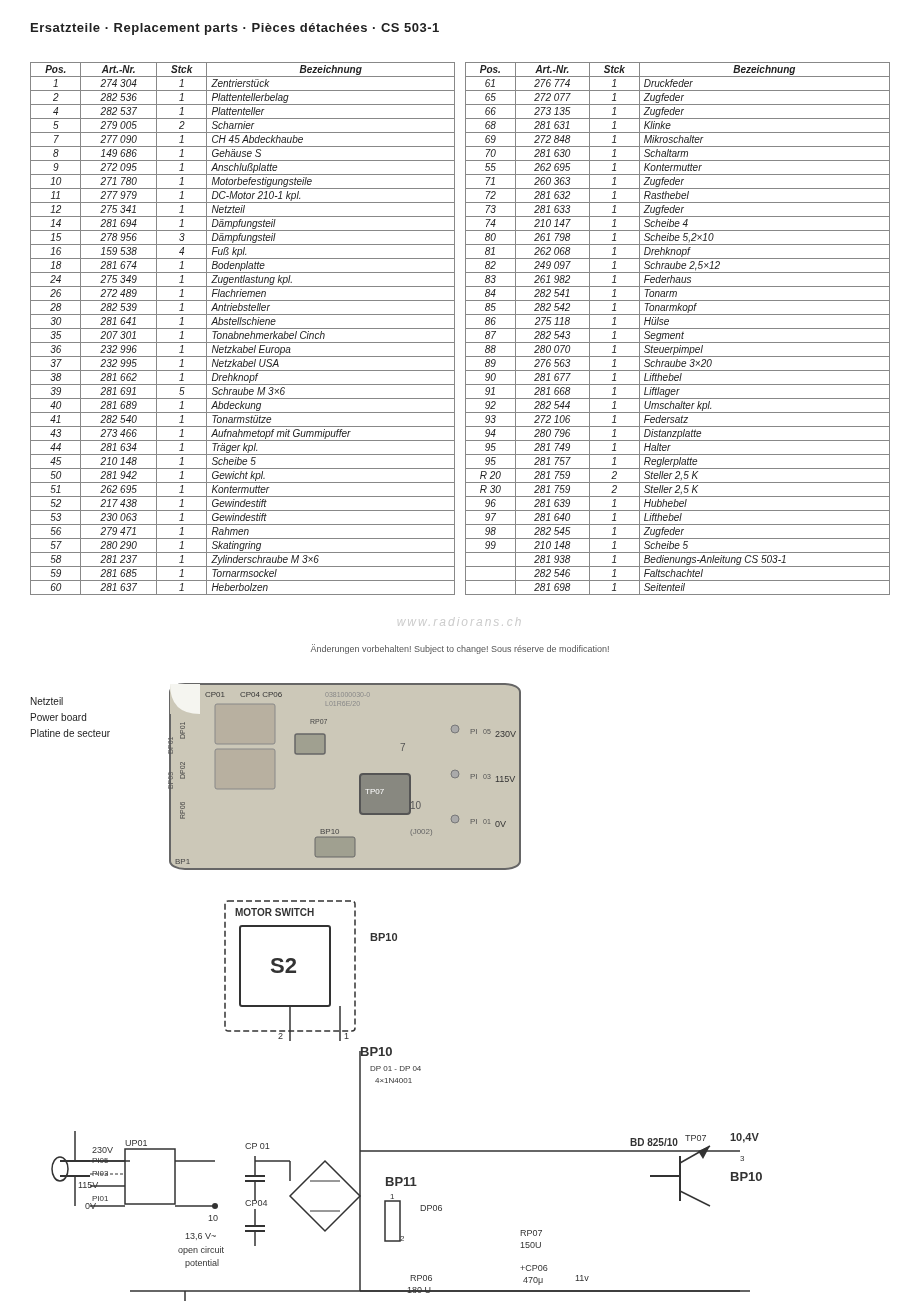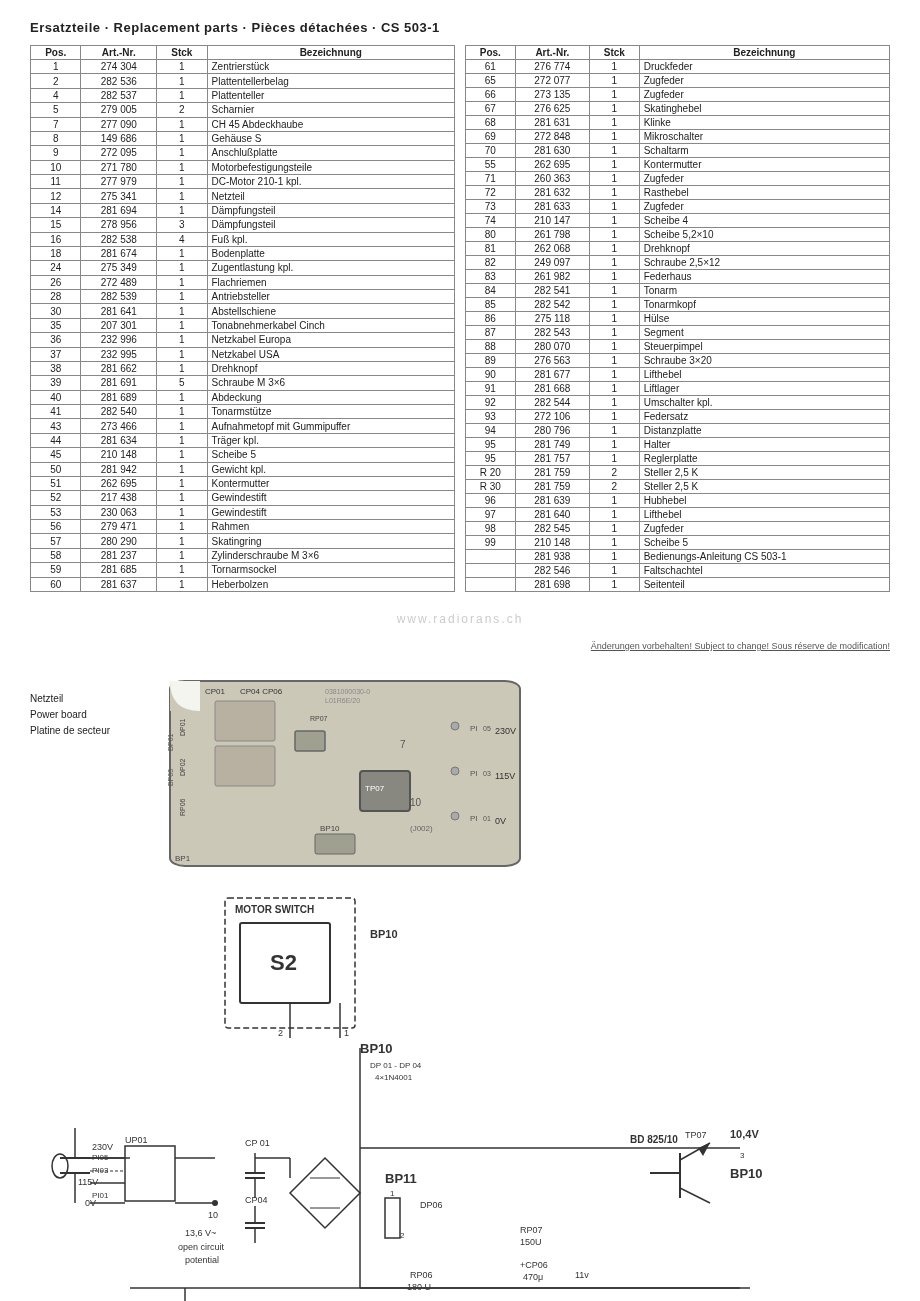--- a/index.html
+++ b/index.html
@@ -14,33 +14,34 @@
     .page {
       background: #fff;
       width: 920px;
       min-height: 1301px;
       padding: 20px 30px;
     }
     
     .page-title {
       font-size: 13px;
       font-weight: bold;
-      margin-bottom: 10px;
+      margin-bottom: 27px;
       letter-spacing: 0.5px;
     }
     
     .parts-section {
       display: flex;
       gap: 10px;
       margin-bottom: 20px;
     }
     .parts-table {
       border-collapse: collapse;
       flex: 1;
       font-size: 10px;
+      font-style: italic;
     }
     .parts-table th, .parts-table td {
       border: 1px solid #888;
       padding: 1px 4px;
       white-space: nowrap;
     }
     .parts-table th {
       background: #fff;
       font-weight: bold;
       text-align: center;
@@ -51,29 +52,29 @@
     .parts-table td.bezeichnung {
       text-align: left;
     }
     
     .watermark {
       text-align: center;
       color: #ccc;
       font-size: 12px;
       letter-spacing: 2px;
       margin: 5px 0 15px;
+      font-style: italic;
     }
     
     .footer-note {
       font-size: 9px;
       color: #555;
-      text-align: right;
+      text-align: center;
       margin-top: 2px;
       margin-bottom: 20px;
-      text-decoration: underline;
     }
     .board-labels {
       font-size: 10px;
       line-height: 1.6;
       min-width: 120px;
       padding-top: 20px;
     }
   </style>
 </head>
 <body>
@@ -161,21 +162,21 @@
             <td class="bezeichnung">Dämpfungsteil</td>
           </tr>
           <tr>
             <td>15</td>
             <td>278 956</td>
             <td>3</td>
             <td class="bezeichnung">Dämpfungsteil</td>
           </tr>
           <tr>
             <td>16</td>
-            <td>282 538</td>
+            <td>159 538</td>
             <td>4</td>
             <td class="bezeichnung">Fuß kpl.</td>
           </tr>
           <tr>
             <td>18</td>
             <td>281 674</td>
             <td>1</td>
             <td class="bezeichnung">Bodenplatte</td>
           </tr>
           <tr>
@@ -341,26 +342,20 @@
             <td>1</td>
             <td class="bezeichnung">Zugfeder</td>
           </tr>
           <tr>
             <td>66</td>
             <td>273 135</td>
             <td>1</td>
             <td class="bezeichnung">Zugfeder</td>
           </tr>
           <tr>
-            <td>67</td>
-            <td>276 625</td>
-            <td>1</td>
-            <td class="bezeichnung">Skatinghebel</td>
-          </tr>
-          <tr>
             <td>68</td>
             <td>281 631</td>
             <td>1</td>
             <td class="bezeichnung">Klinke</td>
           </tr>
           <tr>
             <td>69</td>
             <td>272 848</td>
             <td>1</td>
             <td class="bezeichnung">Mikroschalter</td>

